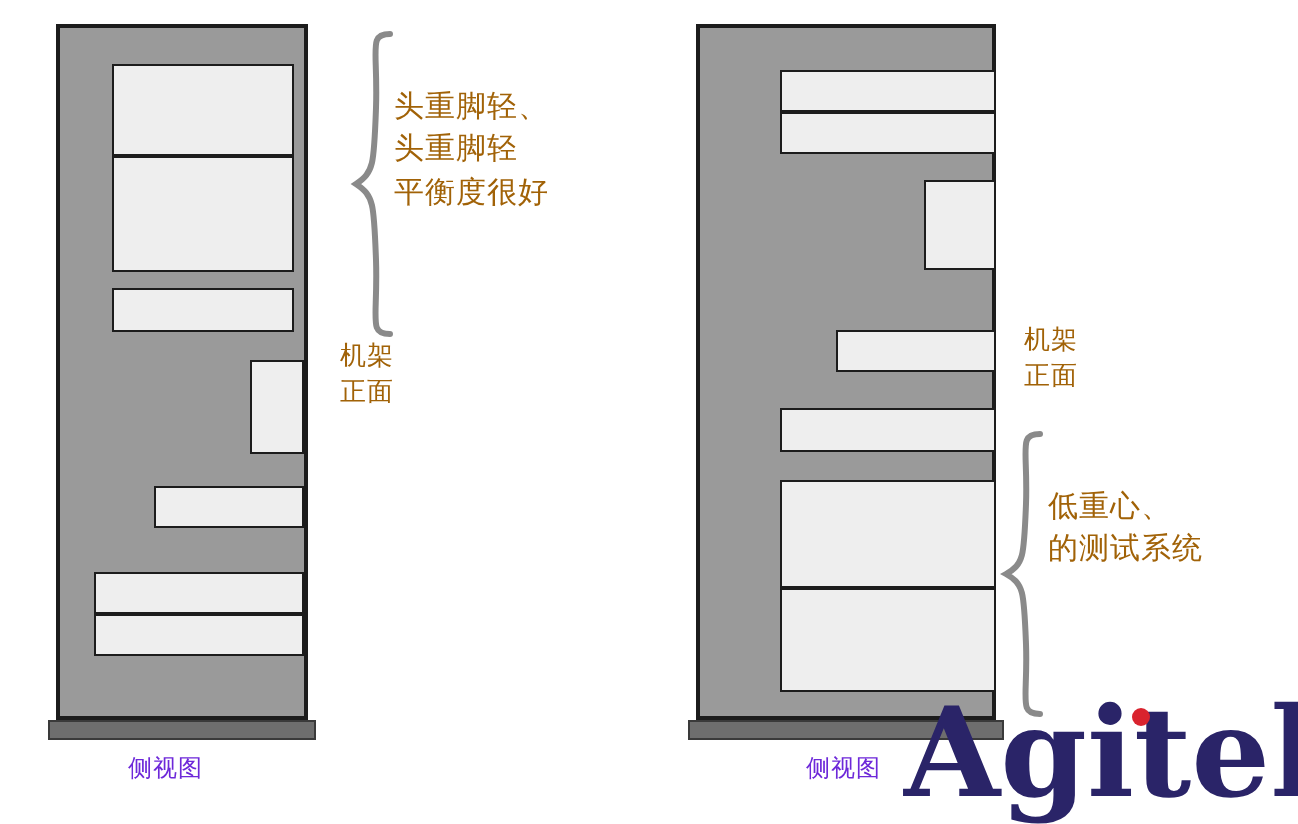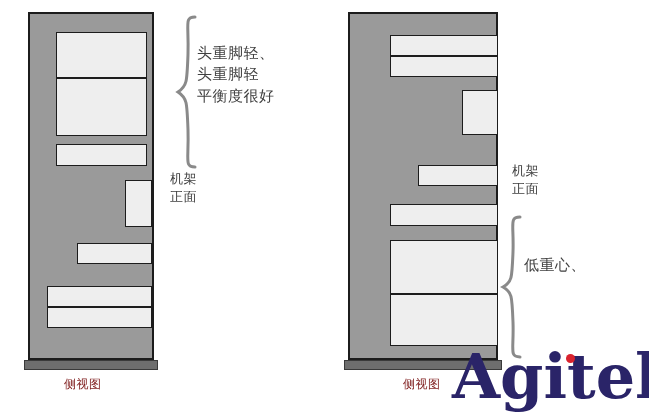--- a/index.html
+++ b/index.html
@@ -35,29 +35,29 @@
     position: absolute;
     background: #eeeeee;
     border: 1.5px solid #1c1c1c;
     box-sizing: border-box;
   }
 
   
   .caption {
     position: absolute;
     font-size: 12px;
-    color: #7f1d1d;
+    color: #6d28d9;
     white-space: nowrap;
     letter-spacing: .5px;
   }
   .annot {
     position: absolute;
     font-size: 15px;
     line-height: 1.42;
-    color: #404040;
+    color: #a16207;
     white-space: nowrap;
     letter-spacing: .5px;
   }
   .annot .ln { display: block; }
 
   
   .brace { position: absolute; }
 
   
   .logo {
@@ -135,22 +135,23 @@
       <span class="ln">机架</span>
       <span class="ln">正面</span>
     </div>
 
     <div class="brace" style="left:500px; top:214px; width:26px; height:146px;">
       <svg width="26" height="146" viewBox="0 0 26 146" fill="none" xmlns="http://www.w3.org/2000/svg">
         <path d="M20 3 C9 3, 14 10, 13 38 C12 64, 12 68, 3 73 C12 78, 12 82, 13 108 C14 136, 9 143, 20 143" stroke="#8a8a8a" stroke-width="3" stroke-linecap="round" fill="none"></path>
       </svg>
     </div>
 
-    <div class="annot" style="left:524px; top:255px;">
+    <div class="annot" style="left:524px; top:243px;">
       <span class="ln">低重心、</span>
+      <span class="ln">的测试系统</span>
     </div>
 
     <div class="caption" style="left:403px; top:376px;">侧视图</div>
   </div>
 
   <div class="logo" style="left:452px; top:346px;">
     <span class="big">A</span><span class="rest">gitek</span>
     <span class="dot" style="left:114px; top:8px;"></span>
   </div>
 

